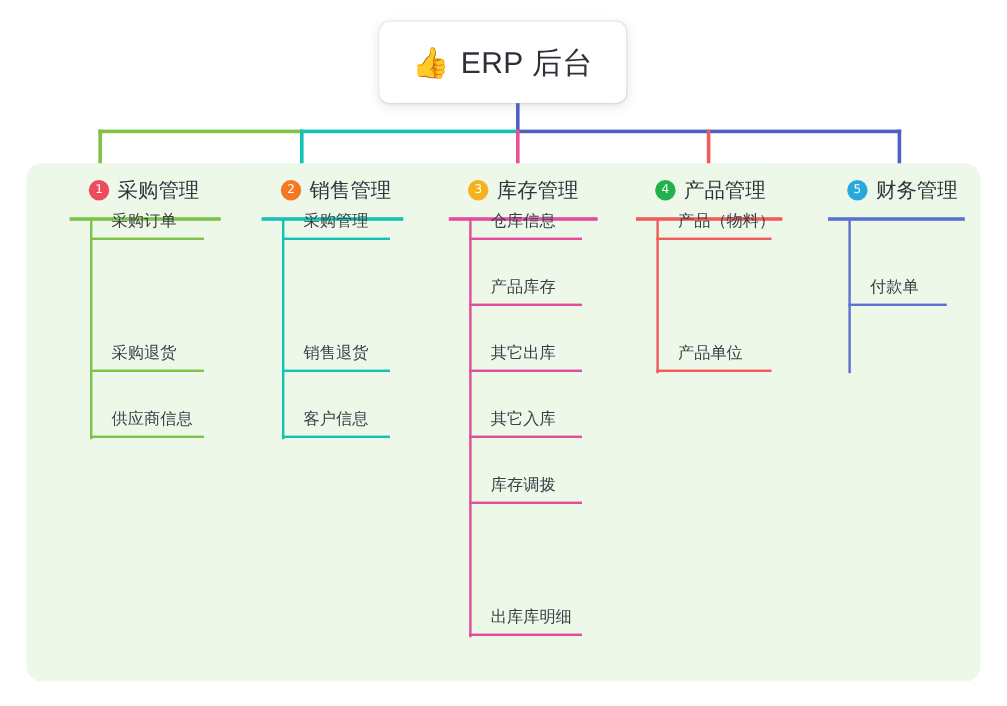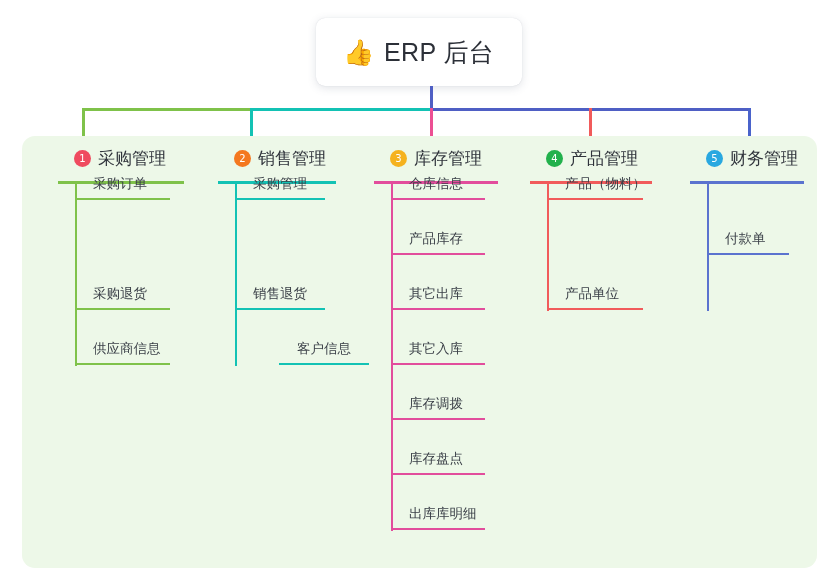--- a/index.html
+++ b/index.html
@@ -125,21 +125,21 @@
         <div class="head-rule" style="width: 118px; background: rgb(19, 194, 180);"></div>
         <div class="spine" style="top: 46px; height: 184px; background: rgb(19, 194, 180);"></div>
         <div class="item" style="top: 32px; width: 90px; height: 32px;">
           <span class="item-label">采购管理</span>
           <div class="item-rule" style="width: 90px; background: rgb(19, 194, 180);"></div>
         </div>
         <div class="item" style="top: 142px; width: 90px; height: 32px;">
           <span class="item-label">销售退货</span>
           <div class="item-rule" style="width: 90px; background: rgb(19, 194, 180);"></div>
         </div>
-        <div class="item" style="top: 197px; width: 90px; height: 32px; margin-left: 44px;">
+        <div class="item" style="top: 197px; width: 90px; height: 32px;">
           <span class="item-label">客户信息</span>
           <div class="item-rule" style="width: 90px; background: rgb(19, 194, 180);"></div>
         </div>
       </div>
       <div class="col" style="left: 352px; width: 126px; height: 432px;">
         <div class="col-head">
           <span class="badge" style="background: rgb(245, 178, 30);">3</span>
           <span class="col-title">库存管理</span>
         </div>
         <div class="head-rule" style="width: 124px; background: rgb(226, 77, 156);"></div>
@@ -155,24 +155,20 @@
         <div class="item" style="top: 142px; width: 94px; height: 32px; text-align: center;">
           <span class="item-label">其它出库</span>
           <div class="item-rule" style="width: 94px; background: rgb(226, 77, 156);"></div>
         </div>
         <div class="item" style="top: 197px; width: 94px; height: 32px;">
           <span class="item-label">其它入库</span>
           <div class="item-rule" style="width: 94px; background: rgb(226, 77, 156);"></div>
         </div>
         <div class="item" style="top: 252px; width: 94px; height: 32px;">
           <span class="item-label">库存调拨</span>
-          <div class="item-rule" style="width: 94px; background: rgb(226, 77, 156);"></div>
-        </div>
-        <div class="item" style="top: 307px; width: 94px; height: 32px;">
-          <span class="item-label">库存盘点</span>
           <div class="item-rule" style="width: 94px; background: rgb(226, 77, 156);"></div>
         </div>
         <div class="item" style="top: 362px; width: 94px; height: 32px;">
           <span class="item-label">出库库明细</span>
           <div class="item-rule" style="width: 94px; background: rgb(226, 77, 156);"></div>
         </div>
       </div>
       <div class="col" style="left: 508px; width: 124px; height: 432px;">
         <div class="col-head">
           <span class="badge" style="background: rgb(34, 177, 76);">4</span>

